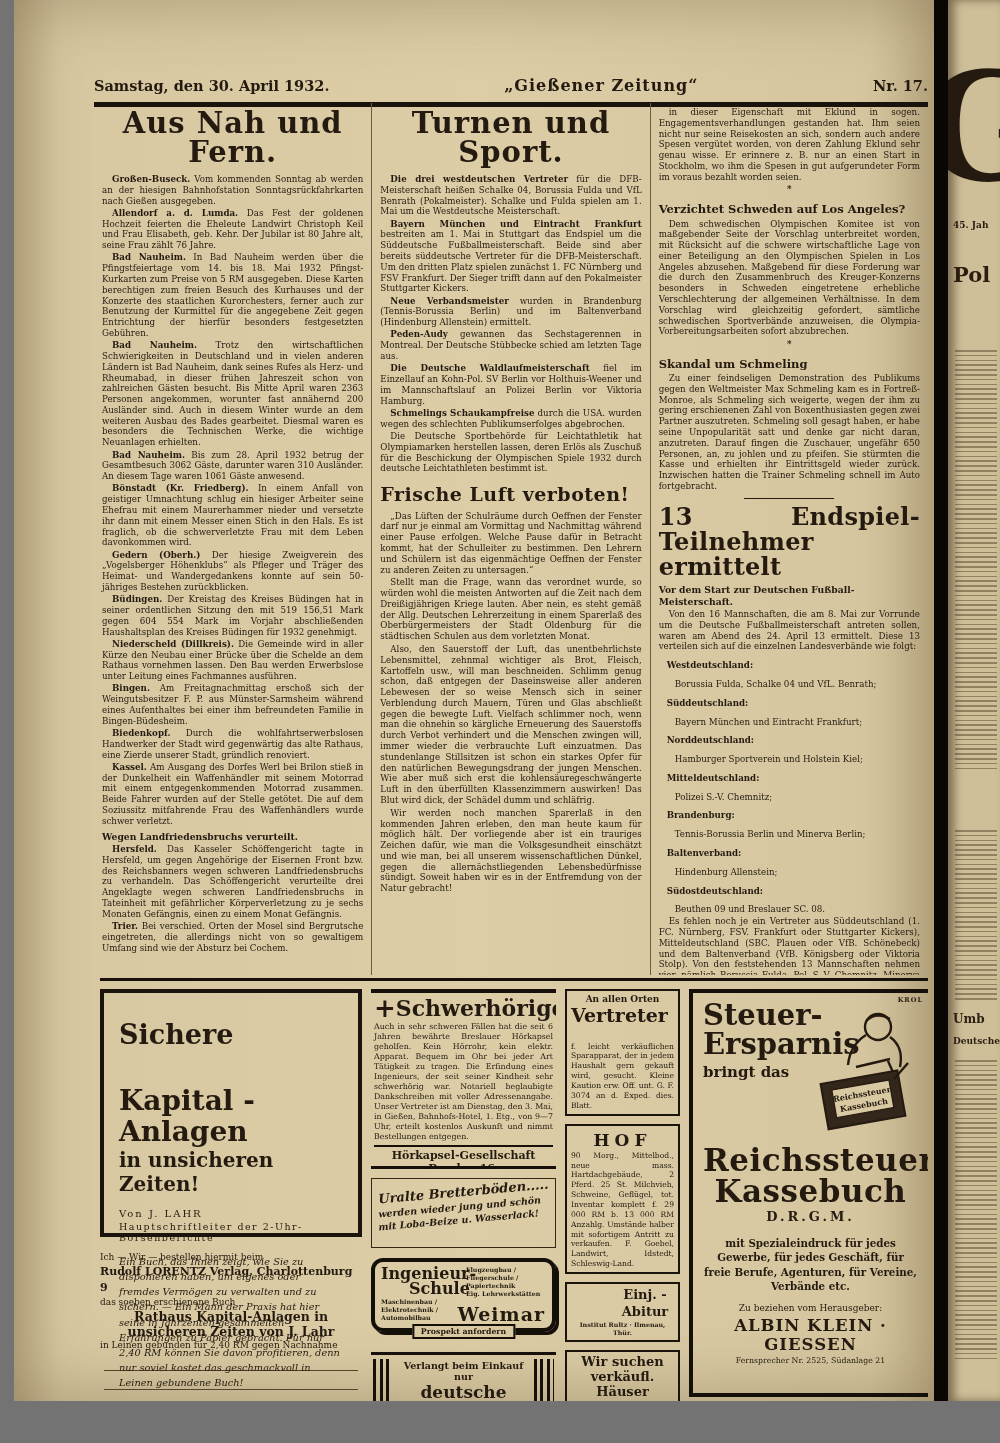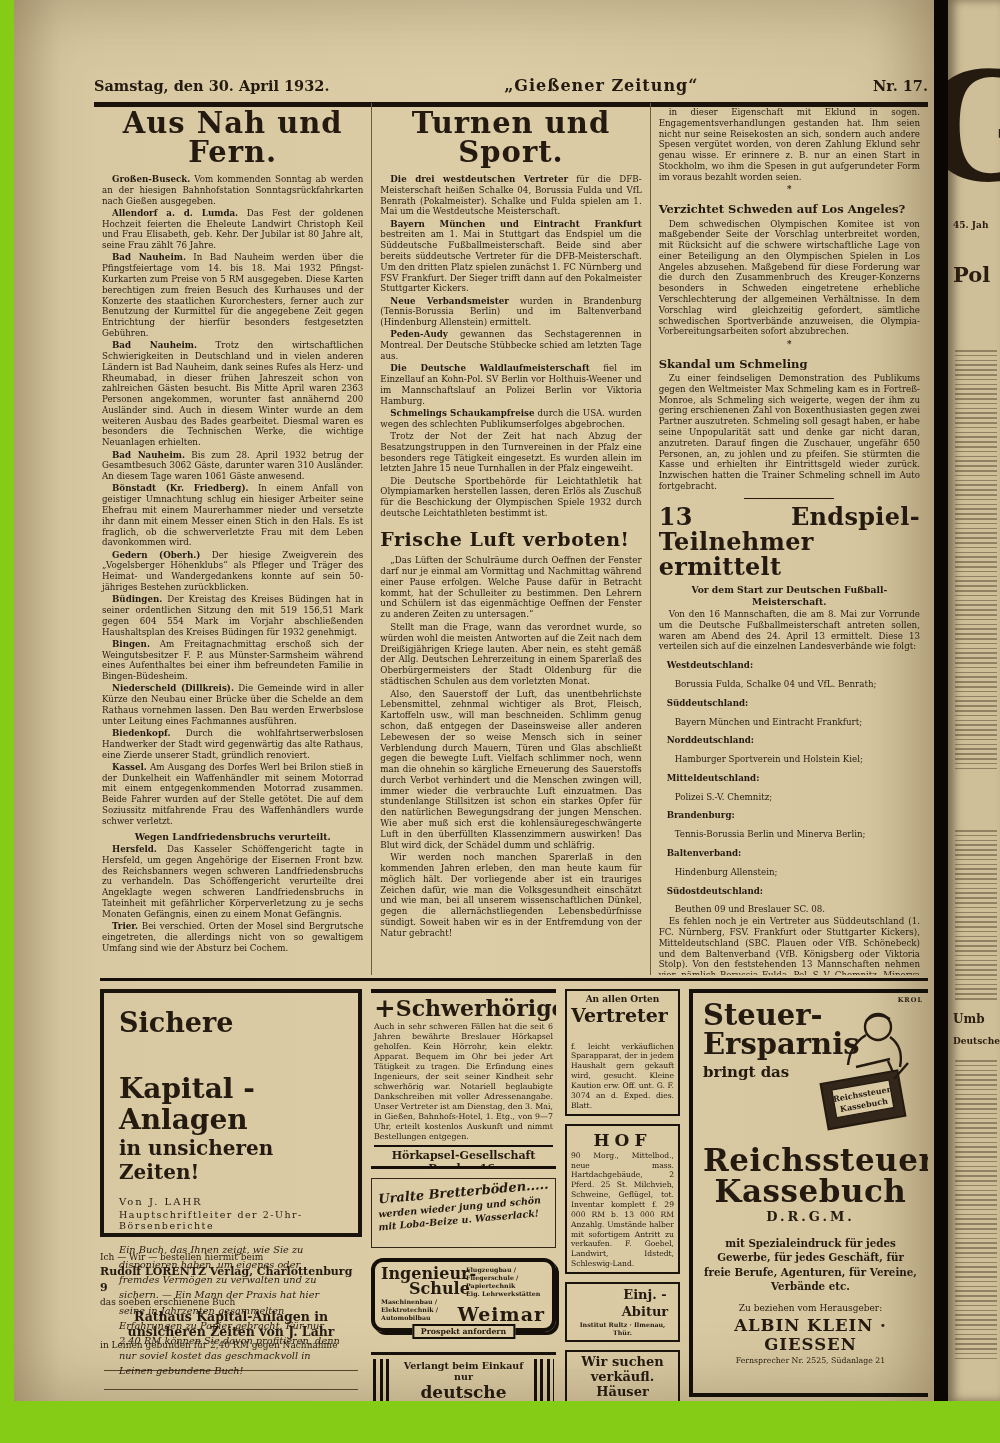--- a/index.html
+++ b/index.html
@@ -1,51 +1,51 @@
 <!DOCTYPE html>
 <html><head>
 <meta charset="utf-8">
 <style>
   html,body{margin:0;padding:0;}
   body{background:#0e0b06;font-family:"DejaVu Serif",serif;color:#241a10;}
-  .page{position:relative;width:1000px;height:1443px;overflow:hidden;background:#84cc16;}
+  .page{position:relative;width:1000px;height:1443px;overflow:hidden;background:#737373;}
   .paper{position:absolute;left:14px;top:0;width:920px;height:1401px;
     background:linear-gradient(90deg,#c3b28b 0,#d7c8a1 5%,#dccda6 50%,#d5c69f 93%,#c6b58e 100%);
     box-shadow:inset 0 0 70px rgba(88,66,36,.38);}
   
   .hdr{position:absolute;left:80px;right:6px;top:76px;display:flex;justify-content:space-between;align-items:baseline;
     font-weight:bold;font-size:14.5px;border-bottom:5px solid #1a130c;padding-bottom:7px;}
   .hdr .t{font-size:16px;letter-spacing:1px;}
   
   .cols{position:absolute;left:80px;right:6px;top:103px;height:872px;display:flex;overflow:hidden;}
   .col{flex:1;padding:4px 8px 0 8px;overflow:hidden;font-size:8.7px;line-height:1.24;text-align:justify;}
   .col + .col{border-left:1px solid #6e5c41;}
   .bigtitle{font-size:29px;font-weight:bold;text-align:center;letter-spacing:1px;margin:2px 0 7px;line-height:1;}
   .item{margin:0 0 1.5px;text-indent:10px;}
   .lead{font-weight:bold;}
   .lead:empty{display:none;}
-  .subhead{font-weight:bold;text-align:center;margin:4px 0 2px;font-size:9.2px;}
+  .subhead{font-weight:bold;text-align:left;margin:4px 0 2px;font-size:9.2px;}
   .h2{font-weight:bold;font-size:19px;margin:9px 0 4px;letter-spacing:.5px;}
   .h3{font-weight:bold;font-size:11.5px;margin:7px 0 2px;}
   .p{margin:0 0 2px;text-indent:10px;}
   .star{text-align:center;margin:1px 0;font-weight:bold;}
   .shortrule{width:90px;border-top:1px solid #241a10;margin:6px auto 5px;}
   .headline{font-size:24px;font-weight:bold;line-height:1.05;margin:4px 0 5px;letter-spacing:.3px;}
   .nb-title{font-size:23px;font-weight:bold;text-align:center;margin:7px 0 5px;}
   .vlabel{font-weight:bold;margin:8px;}
   .vteams{margin:0 0 1px 16px;}
   
   .ads{position:absolute;left:86px;right:6px;top:978px;height:412px;border-top:3px solid #17100a;
     display:flex;gap:9px;padding-top:8px;overflow:hidden;}
   .adcolA{width:262px;flex:none;}
   .adcolB{width:185px;flex:none;}
   .adcolC{width:115px;flex:none;font-size:7.6px;}
   .adcolD{width:243px;flex:none;}
   .kapital{border:4px solid #1b140d;padding:16px 15px 10px;height:214px;}
-  .kap1{font-size:27px;font-weight:bold;line-height:1.05;}
+  .kap1{font-size:27px;font-weight:bold;line-height:1.05;margin-top:12px;}
   .kap2{font-size:28px;font-weight:bold;line-height:1.1;margin-top:37px;}
   .kap3{font-size:20px;font-weight:bold;line-height:1.2;}
   .kapby1{font-size:10px;letter-spacing:2px;margin-top:12px;}
   .kapby2{font-size:9.5px;letter-spacing:1.5px;margin-top:2px;}
   .kapbody{font-style:italic;font-size:9.8px;margin-top:11px;line-height:1.55;}
   .coupon{font-size:9px;margin-top:14px;line-height:1.45;}
   .coupon .c2{font-weight:bold;font-size:11px;}
   .coupon .cb{font-weight:bold;font-size:12.5px;text-align:center;line-height:1.2;}
   .sigline{border-bottom:1px solid #55432c;height:18px;margin:0 4px;}
   .schwer{border-top:4px solid #17100a;border-bottom:3px solid #17100a;padding:2px 3px 3px;height:168px;overflow:hidden;}
@@ -128,23 +128,23 @@
             <p class="item"><span class="lead">Bad Nauheim.</span> <span>Trotz den wirtschaftlichen Schwierigkeiten in Deutschland und in vielen anderen Ländern ist Bad Nauheim, dank seines Rufes als Herz- und Rheumabad, in dieser frühen Jahreszeit schon von zahlreichen Gästen besucht. Bis Mitte April waren 2363 Personen angekommen, worunter fast annähernd 200 Ausländer sind. Auch in diesem Winter wurde an dem weiteren Ausbau des Bades gearbeitet. Diesmal waren es besonders die Technischen Werke, die wichtige Neuanlagen erhielten.</span></p>
 
             <p class="item"><span class="lead">Bad Nauheim.</span> <span>Bis zum 28. April 1932 betrug der Gesamtbesuch 3062 Gäste, darunter waren 310 Ausländer. An diesem Tage waren 1061 Gäste anwesend.</span></p>
 
             <p class="item"><span class="lead">Bönstadt (Kr. Friedberg).</span> <span>In einem Anfall von geistiger Umnachtung schlug ein hiesiger Arbeiter seine Ehefrau mit einem Maurerhammer nieder und versetzte ihr dann mit einem Messer einen Stich in den Hals. Es ist fraglich, ob die schwerverletzte Frau mit dem Leben davonkommen wird.</span></p>
 
             <p class="item"><span class="lead">Gedern (Oberh.)</span> <span>Der hiesige Zweigverein des „Vogelsberger Höhenklubs“ als Pfleger und Träger des Heimat- und Wandergedankens konnte auf sein 50-jähriges Bestehen zurückblicken.</span></p>
 
             <p class="item"><span class="lead">Büdingen.</span> <span>Der Kreistag des Kreises Büdingen hat in seiner ordentlichen Sitzung den mit 519 156,51 Mark gegen 604 554 Mark im Vorjahr abschließenden Haushaltsplan des Kreises Büdingen für 1932 genehmigt.</span></p>
 
+            <p class="item"><span class="lead">Niederscheld (Dillkreis).</span> <span>Die Gemeinde wird in aller Kürze den Neubau einer Brücke über die Schelde an dem Rathaus vornehmen lassen. Den Bau werden Erwerbslose unter Leitung eines Fachmannes ausführen.</span></p>
+
             <p class="item"><span class="lead">Bingen.</span> <span>Am Freitagnachmittag erschoß sich der Weingutsbesitzer F. P. aus Münster-Sarmsheim während eines Aufenthaltes bei einer ihm befreundeten Familie in Bingen-Büdesheim.</span></p>
-
-            <p class="item"><span class="lead">Niederscheld (Dillkreis).</span> <span>Die Gemeinde wird in aller Kürze den Neubau einer Brücke über die Schelde an dem Rathaus vornehmen lassen. Den Bau werden Erwerbslose unter Leitung eines Fachmannes ausführen.</span></p>
 
             <p class="item"><span class="lead">Biedenkopf.</span> <span>Durch die wohlfahrtserwerbslosen Handwerker der Stadt wird gegenwärtig das alte Rathaus, eine Zierde unserer Stadt, gründlich renoviert.</span></p>
 
             <p class="item"><span class="lead">Kassel.</span> <span>Am Ausgang des Dorfes Werl bei Brilon stieß in der Dunkelheit ein Waffenhändler mit seinem Motorrad mit einem entgegenkommenden Motorrad zusammen. Beide Fahrer wurden auf der Stelle getötet. Die auf dem Soziussitz mitfahrende Frau des Waffenhändlers wurde schwer verletzt.</span></p>
           </div>
         <div class="subhead">Wegen Landfriedensbruchs verurteilt.</div>
         <div>
 
             <p class="item"><span class="lead">Hersfeld.</span> <span>Das Kasseler Schöffengericht tagte in Hersfeld, um gegen Angehörige der Eisernen Front bzw. des Reichsbanners wegen schweren Landfriedensbruchs zu verhandeln. Das Schöffengericht verurteilte drei Angeklagte wegen schweren Landfriedensbruchs in Tateinheit mit gefährlicher Körperverletzung zu je sechs Monaten Gefängnis, einen zu einem Monat Gefängnis.</span></p>
 
@@ -164,21 +164,20 @@
 
             <p class="item"><span class="lead">Neue Verbandsmeister</span> <span>wurden in Brandenburg (Tennis-Borussia Berlin) und im Baltenverband (Hindenburg Allenstein) ermittelt.</span></p>
 
             <p class="item"><span class="lead">Peden-Audy</span> <span>gewannen das Sechstagerennen in Montreal. Der Deutsche Stübbecke schied am letzten Tage aus.</span></p>
 
             <p class="item"><span class="lead">Die Deutsche Waldlaufmeisterschaft</span> <span>fiel im Einzellauf an Kohn-Pol. SV Berlin vor Holthuis-Weener und im Mannschaftslauf an Polizei Berlin vor Viktoria Hamburg.</span></p>
 
             <p class="item"><span class="lead">Schmelings Schaukampfreise</span> <span>durch die USA. wurden wegen des schlechten Publikumserfolges abgebrochen.</span></p>
 
 
-            <p class="item"> <span>Trotz der Not der Zeit hat nach Abzug der Besatzungstruppen in den Turnvereinen in der Pfalz eine besonders rege Tätigkeit eingesetzt. Es wurden allein im letzten Jahre 15 neue Turnhallen in der Pfalz eingeweiht.</span></p>
 
             <p class="item"> <span>Die Deutsche Sportbehörde für Leichtathletik hat Olympiamarken herstellen lassen, deren Erlös als Zuschuß für die Beschickung der Olympischen Spiele 1932 durch deutsche Leichtathleten bestimmt ist.</span></p>
           </div>
         <div class="h2">Frische Luft verboten!</div>
         <p class="p">„Das Lüften der Schulräume durch Oeffnen der Fenster darf nur je einmal am Vormittag und Nachmittag während einer Pause erfolgen. Welche Pause dafür in Betracht kommt, hat der Schulleiter zu bestimmen. Den Lehrern und Schülern ist das eigenmächtige Oeffnen der Fenster zu anderen Zeiten zu untersagen.“</p>
         <p class="p">Stellt man die Frage, wann das verordnet wurde, so würden wohl die meisten Antworten auf die Zeit nach dem Dreißigjährigen Kriege lauten. Aber nein, es steht gemäß der Allg. Deutschen Lehrerzeitung in einem Sparerlaß des Oberbürgermeisters der Stadt Oldenburg für die städtischen Schulen aus dem vorletzten Monat.</p>
         <p class="p">Also, den Sauerstoff der Luft, das unentbehrlichste Lebensmittel, zehnmal wichtiger als Brot, Fleisch, Kartoffeln usw., will man beschneiden. Schlimm genug schon, daß entgegen der Daseinsweise aller anderen Lebewesen der so weise Mensch sich in seiner Verblendung durch Mauern, Türen und Glas abschließt gegen die bewegte Luft. Vielfach schlimmer noch, wenn man die ohnehin so kärgliche Erneuerung des Sauerstoffs durch Verbot verhindert und die Menschen zwingen will, immer wieder die verbrauchte Luft einzuatmen. Das stundenlange Stillsitzen ist schon ein starkes Opfer für den natürlichen Bewegungsdrang der jungen Menschen. Wie aber muß sich erst die kohlensäuregeschwängerte Luft in den überfüllten Klassenzimmern auswirken! Das Blut wird dick, der Schädel dumm und schläfrig.</p>
         <p class="p">Wir werden noch manchen Sparerlaß in den kommenden Jahren erleben, den man heute kaum für möglich hält. Der vorliegende aber ist ein trauriges Zeichen dafür, wie man die Volksgesundheit einschätzt und wie man, bei all unserem wissenschaftlichen Dünkel, gegen die allernächstliegenden Lebensbedürfnisse sündigt. Soweit haben wir es in der Entfremdung von der Natur gebracht!</p>
 
       </div>

